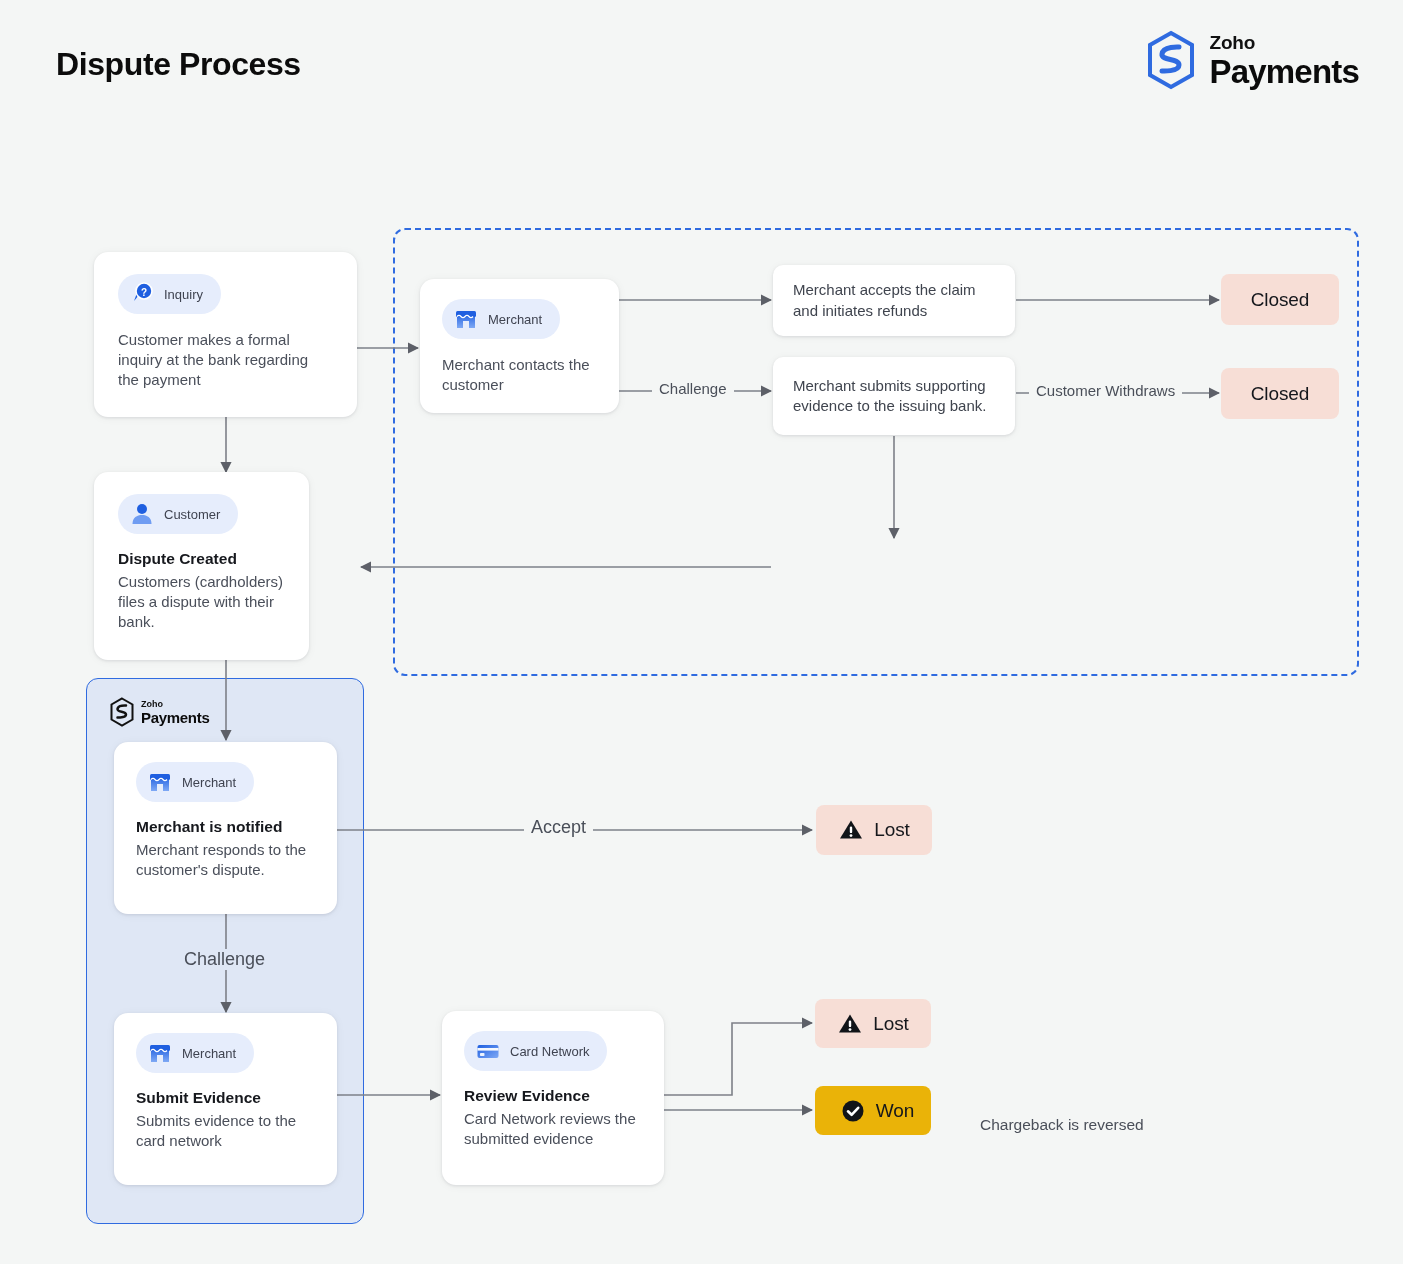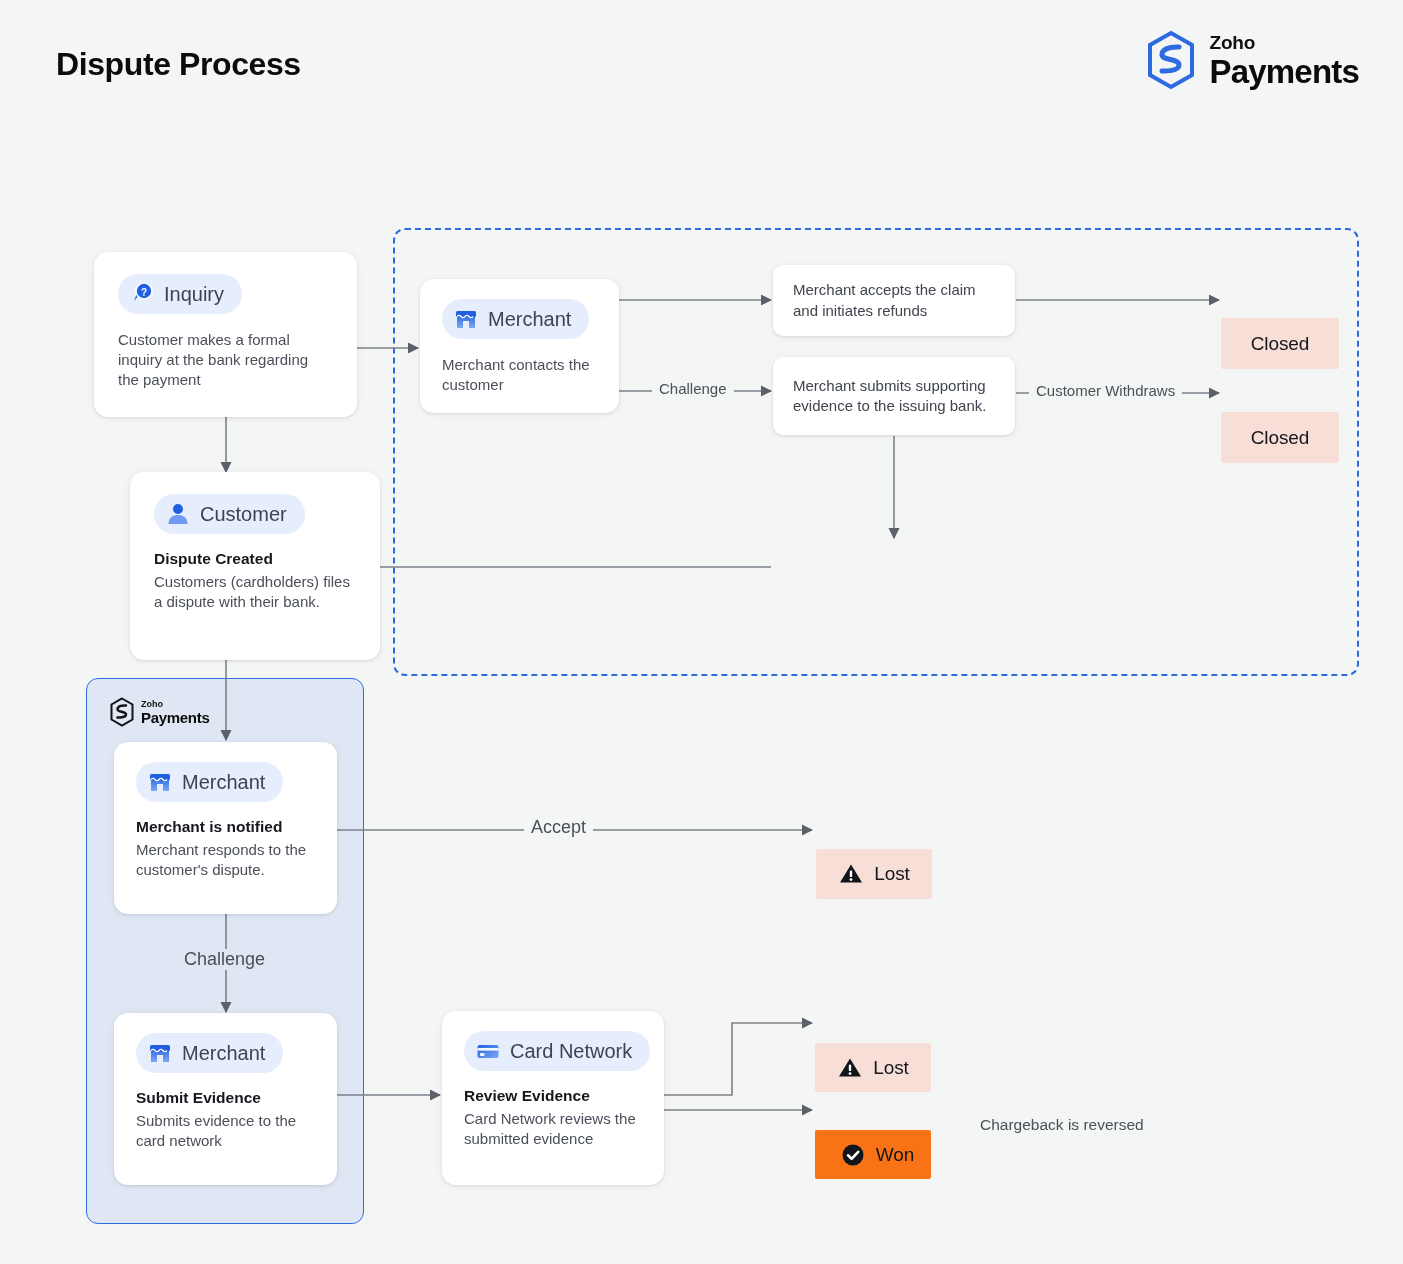--- a/index.html
+++ b/index.html
@@ -54,46 +54,46 @@
     position: absolute;
     background: #ffffff;
     border-radius: 14px;
     box-shadow: 0 1px 3px rgba(16,24,40,.10), 0 1px 10px rgba(16,24,40,.05);
   }
   .chip {
     display: inline-flex; align-items: center; gap: 9px;
     background: #e6edfc; border-radius: 999px;
     padding: 7px 18px 7px 11px;
   }
-  .chip-label { font-size: 20px; color: #3f4350; white-space: nowrap; }
+  .chip-label { font-size: 13px; color: #3f4350; white-space: nowrap; }
   .chip-icon { width: 26px; height: 26px; display: block; flex: 0 0 auto; }
 
   .card-title {
     font-size: 15.5px; font-weight: bold; color: #16181d;
     margin-top: 16px;
   }
   .card-desc {
     font-size: 15px; color: #4a4f5a; line-height: 1.33; margin-top: 4px;
   }
   .card-desc.solo { margin-top: 16px; }
 
   .plain-card {
     position: absolute; background: #ffffff; border-radius: 10px;
     box-shadow: 0 1px 3px rgba(16,24,40,.10), 0 1px 8px rgba(16,24,40,.05);
     display: flex; align-items: center; padding: 0 20px;
   }
   .plain-card span { font-size: 15px; color: #3f444e; line-height: 1.34; }
 
   
   .badge {
-    position: absolute; border-radius: 2px;
-    display: flex; align-items: center; justify-content: center; gap: 10px; margin-top: 44px;
+    position: absolute; border-radius: 8px;
+    display: flex; align-items: center; justify-content: center; gap: 10px;
   }
   .badge-pink { background: #f7ded6; }
-  .badge-blue { background: #f97316; padding-left: 8px; }
+  .badge-blue { background: #eab308; padding-left: 8px; }
   .badge-text { font-size: 19px; color: #15171c; letter-spacing: -0.1px; }
   .badge-icon { width: 26px; height: 26px; display: block; }
 
   
   .edge-label {
     position: absolute; font-size: 15px; color: #4a4f59;
     background: #f4f6f5; padding: 0 7px; white-space: nowrap;
   }
   .edge-label.big { font-size: 18px; }
   .edge-label.onblue { background: #dfe7f5; }
@@ -180,21 +180,21 @@
         <path d="M5 20 L10 14 L8 12 Z" fill="#1f5fe0"></path>
         <circle cx="15" cy="10" r="8" fill="#1f5fe0"></circle>
         <circle cx="15" cy="10" r="8" fill="none" stroke="#ffffff" stroke-width="1.6"></circle>
         <text x="15" y="14.5" font-size="10" font-weight="bold" fill="#ffffff" text-anchor="middle" font-family="Liberation Sans, sans-serif">?</text>
       </svg>
       <span class="chip-label">Inquiry</span>
     </div>
     <div class="card-desc solo">Customer makes a formal inquiry at the bank regarding the payment</div>
   </div>
 
-  <div class="card" style="left:94px; top:472px; width:250px; height:188px; padding:22px 24px;margin-left:36px;">
+  <div class="card" style="left:94px; top:472px; width:215px; height:188px; padding:22px 24px;">
     <div class="chip">
       <svg class="chip-icon" viewBox="0 0 26 26">
         <circle cx="13" cy="8" r="5" fill="#1f5fe0"></circle>
         <path d="M3.5 23 C3.5 16.5 8 14 13 14 C18 14 22.5 16.5 22.5 23 Z" fill="#6f9cf2"></path>
       </svg>
       <span class="chip-label">Customer</span>
     </div>
     <div class="card-title">Dispute Created</div>
     <div class="card-desc">Customers (cardholders) files a dispute with their bank.</div>
   </div>

